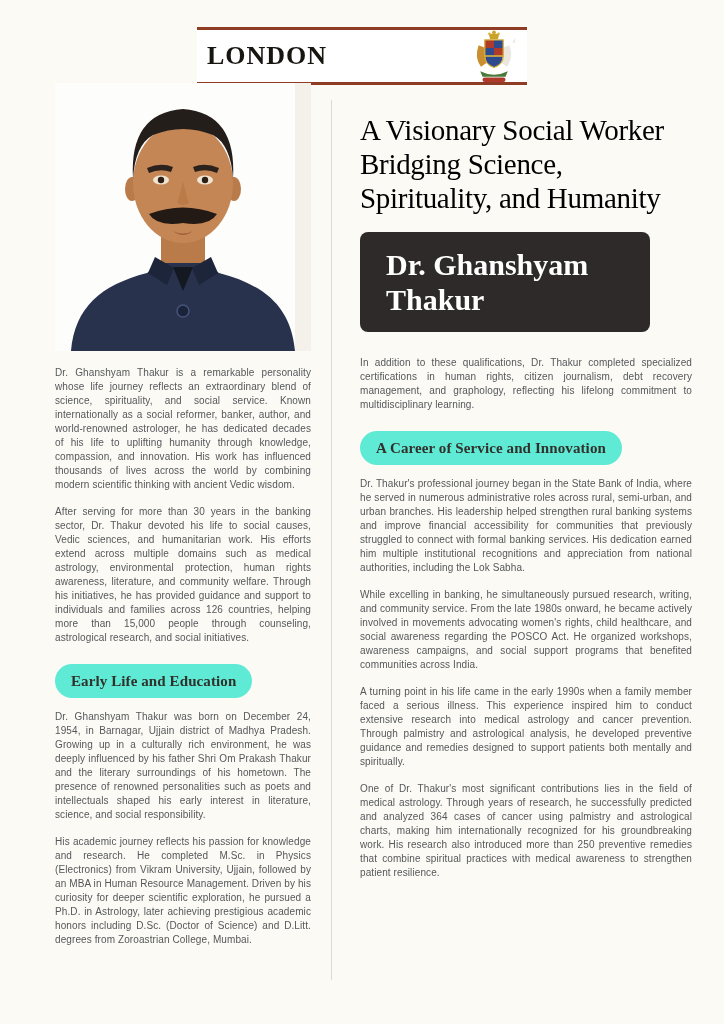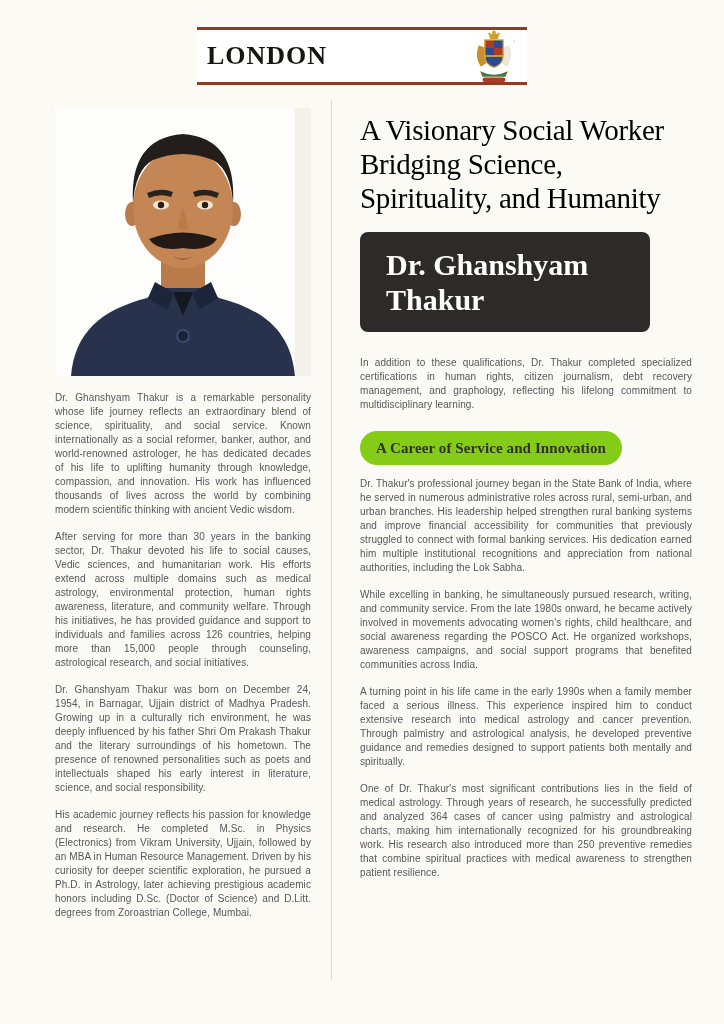--- a/index.html
+++ b/index.html
@@ -23,21 +23,21 @@
   .mast-word{
     font-family:"Liberation Serif", serif;font-weight:700;
     font-size:26px;color:#17150f;letter-spacing:1px;
   }
   .crest{margin:-7px 0;line-height:0;}
   
   .divider{
     position:absolute;left:331px;top:100px;width:1px;height:880px;
     background:#dcdad2;
   }
-  .col{position:absolute;top:108px;}
+  .col{position:absolute;top:83px;}
   .col-left{left:55px;width:256px;}
   .col-right{left:360px;top:97px;width:332px;}
   .col p{
     margin:0 0 13px;
     font-size:10px;line-height:14px;color:#55575a;
     text-align:justify;letter-spacing:0.1px;
   }
   
   .portrait{width:256px;height:268px;margin-bottom:15px;line-height:0;}
   
@@ -53,21 +53,21 @@
     background:#2e2a2a;border-radius:8px;
     padding:15px 26px;
   }
   .name-box span{
     font-family:"Liberation Serif", serif;font-weight:700;
     font-size:30px;line-height:35px;color:#ffffff;
   }
   
   .pill{
     display:inline-block;
-    background:#84cc16;border-radius:20px;
+    background:#5eead4;border-radius:20px;
     padding:8px 16px;margin:6px 0 12px;
     white-space:nowrap;
   }
   .pill span{
     font-family:"Liberation Serif", serif;font-weight:700;
     font-size:15px;color:#32302b;letter-spacing:0.1px;
   }
 </style>
 </head>
 <body>
@@ -127,20 +127,23 @@
         <path d="M128 98 q-3 14 -6 22 q6 4 12 0 q-3 -8 -6 -22 z" fill="#b06f3e" opacity="0.5"></path>
         <path d="M94 131 Q128 118 162 131 Q154 144 128 140 Q102 144 94 131 Z" fill="#241a15"></path>
         <path d="M118 148 q10 5 20 0 q-10 8 -20 0 z" fill="#a35f3a"></path>
         <circle cx="128" cy="228" r="6" fill="#1a2338" stroke="#46537a" stroke-width="1.5"></circle>
       </svg>
     </div>
 
     <p>Dr. Ghanshyam Thakur is a remarkable personality whose life journey reflects an extraordinary blend of science, spirituality, and social service. Known internationally as a social reformer, banker, author, and world-renowned astrologer, he has dedicated decades of his life to uplifting humanity through knowledge, compassion, and innovation. His work has influenced thousands of lives across the world by combining modern scientific thinking with ancient Vedic wisdom.</p>
     <p>After serving for more than 30 years in the banking sector, Dr. Thakur devoted his life to social causes, Vedic sciences, and humanitarian work. His efforts extend across multiple domains such as medical astrology, environmental protection, human rights awareness, literature, and community welfare. Through his initiatives, he has provided guidance and support to individuals and families across 126 countries, helping more than 15,000 people through counseling, astrological research, and social initiatives.</p>
 
+    <div class="pill">
+      <span>Early Life and Education</span>
+    </div>
 
     <p>Dr. Ghanshyam Thakur was born on December 24, 1954, in Barnagar, Ujjain district of Madhya Pradesh. Growing up in a culturally rich environment, he was deeply influenced by his father Shri Om Prakash Thakur and the literary surroundings of his hometown. The presence of renowned personalities such as poets and intellectuals shaped his early interest in literature, science, and social responsibility.</p>
     <p>His academic journey reflects his passion for knowledge and research. He completed M.Sc. in Physics (Electronics) from Vikram University, Ujjain, followed by an MBA in Human Resource Management. Driven by his curiosity for deeper scientific exploration, he pursued a Ph.D. in Astrology, later achieving prestigious academic honors including D.Sc. (Doctor of Science) and D.Litt. degrees from Zoroastrian College, Mumbai.</p>
   </div>
 
   <div class="col col-right">
 
     <h1 class="headline">A Visionary Social Worker Bridging Science, Spirituality, and Humanity</h1>
 
     <div class="name-box">

